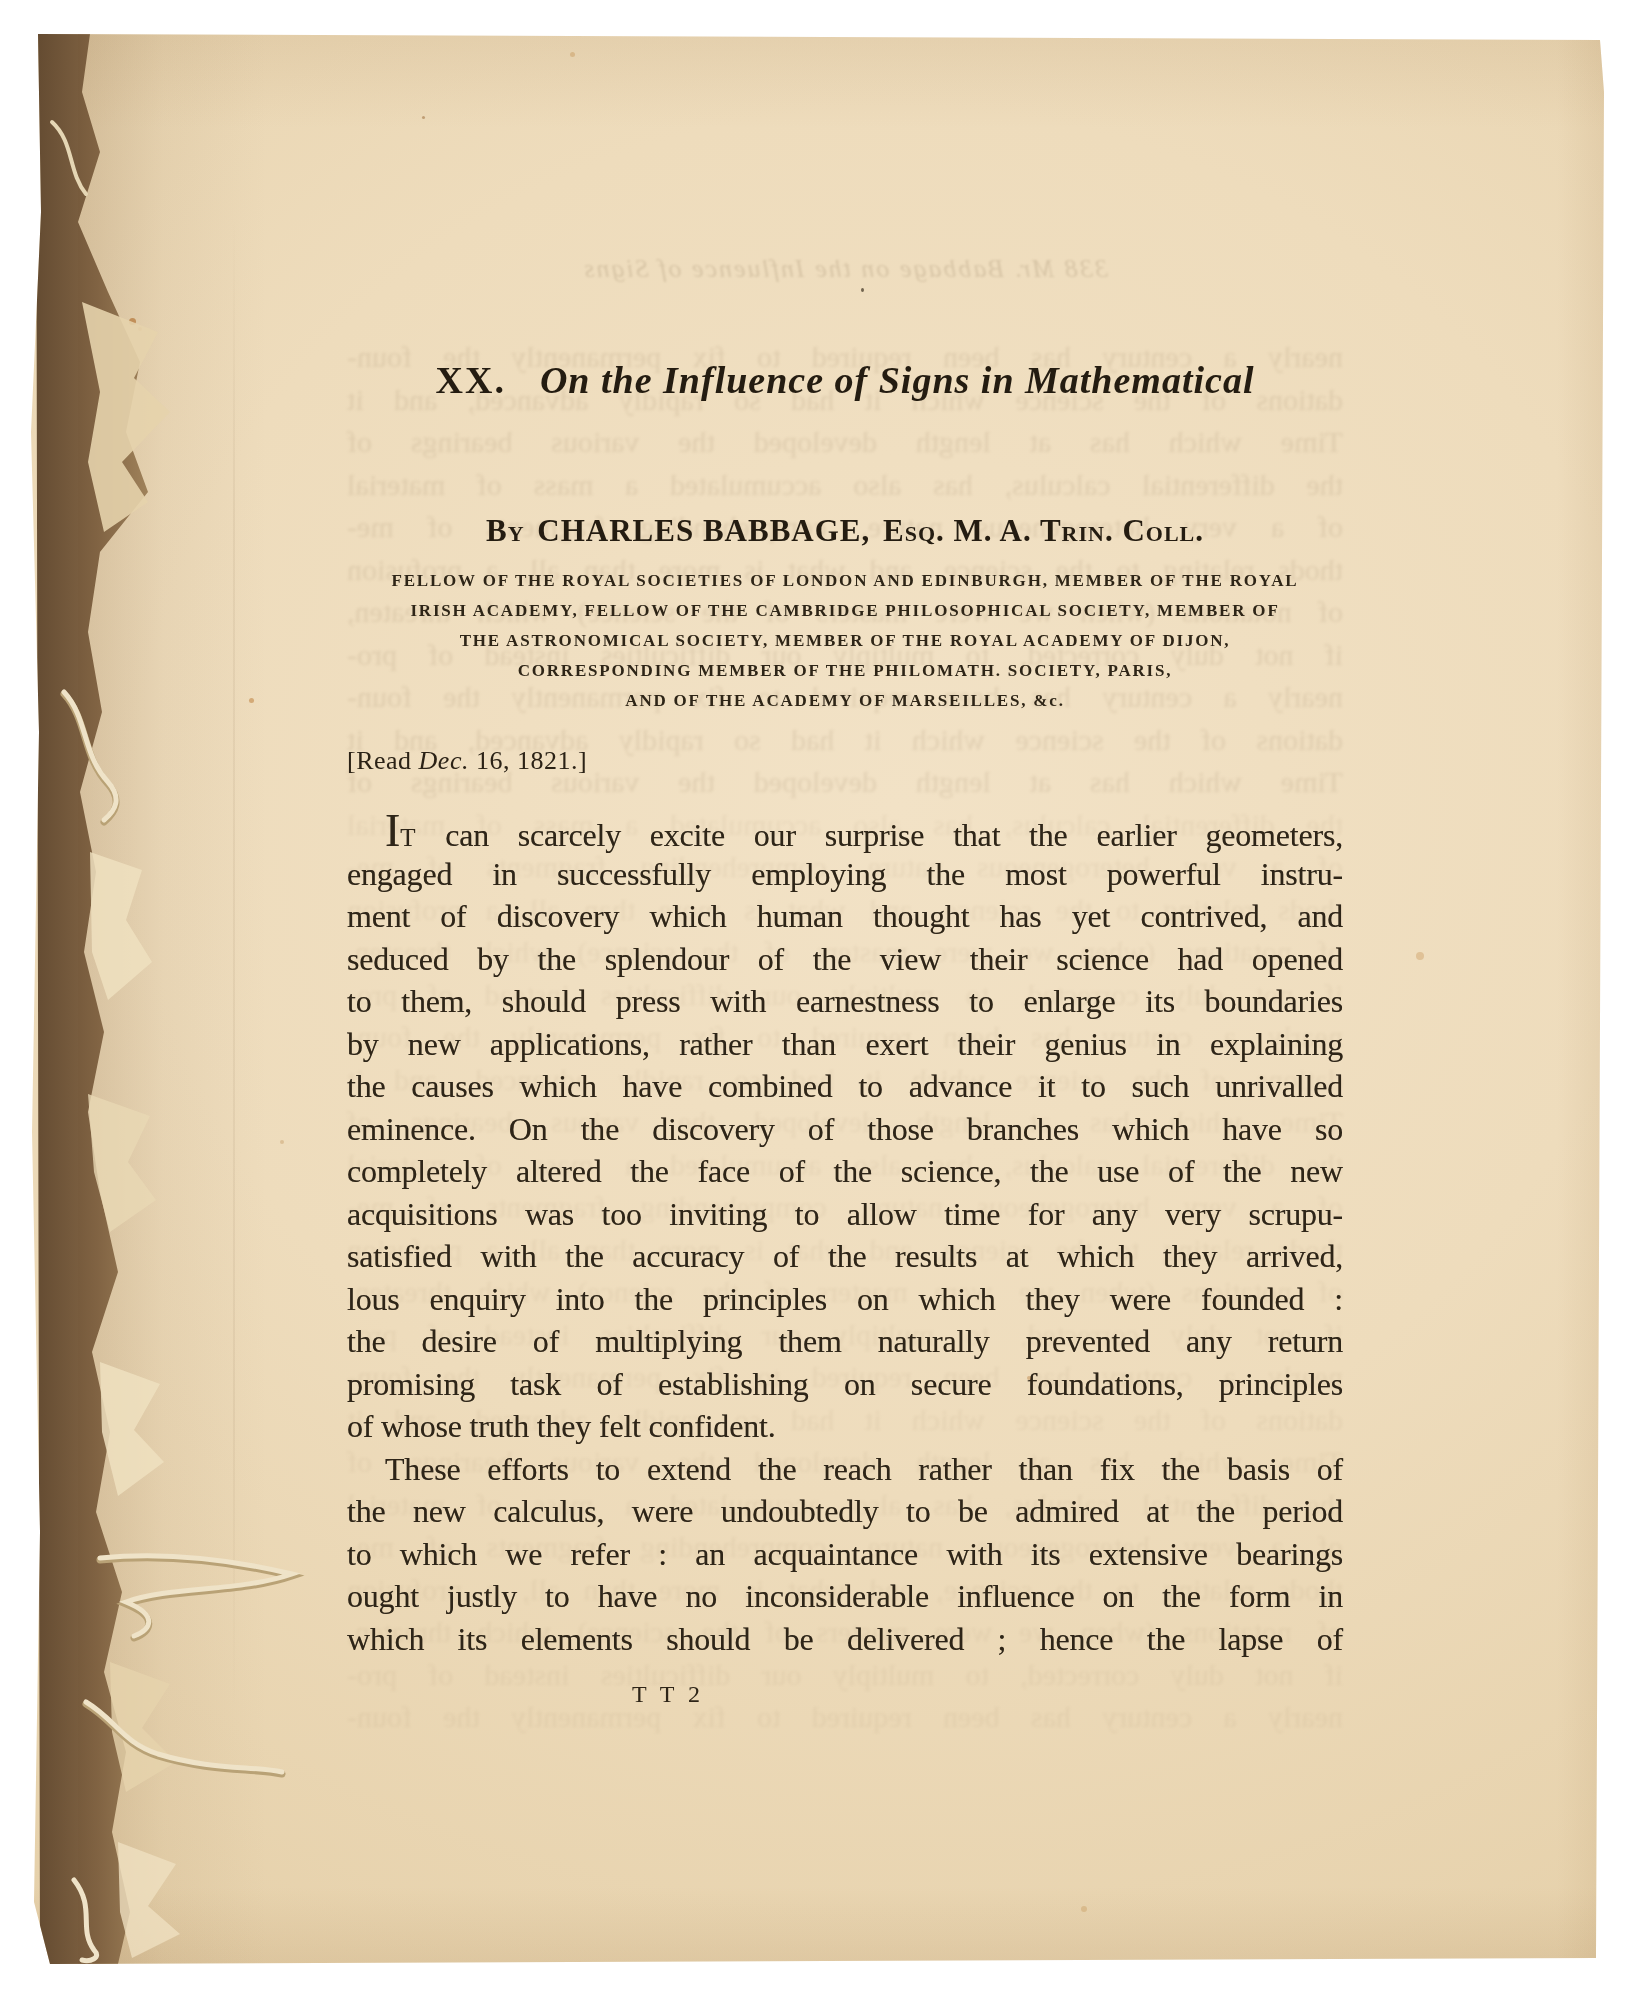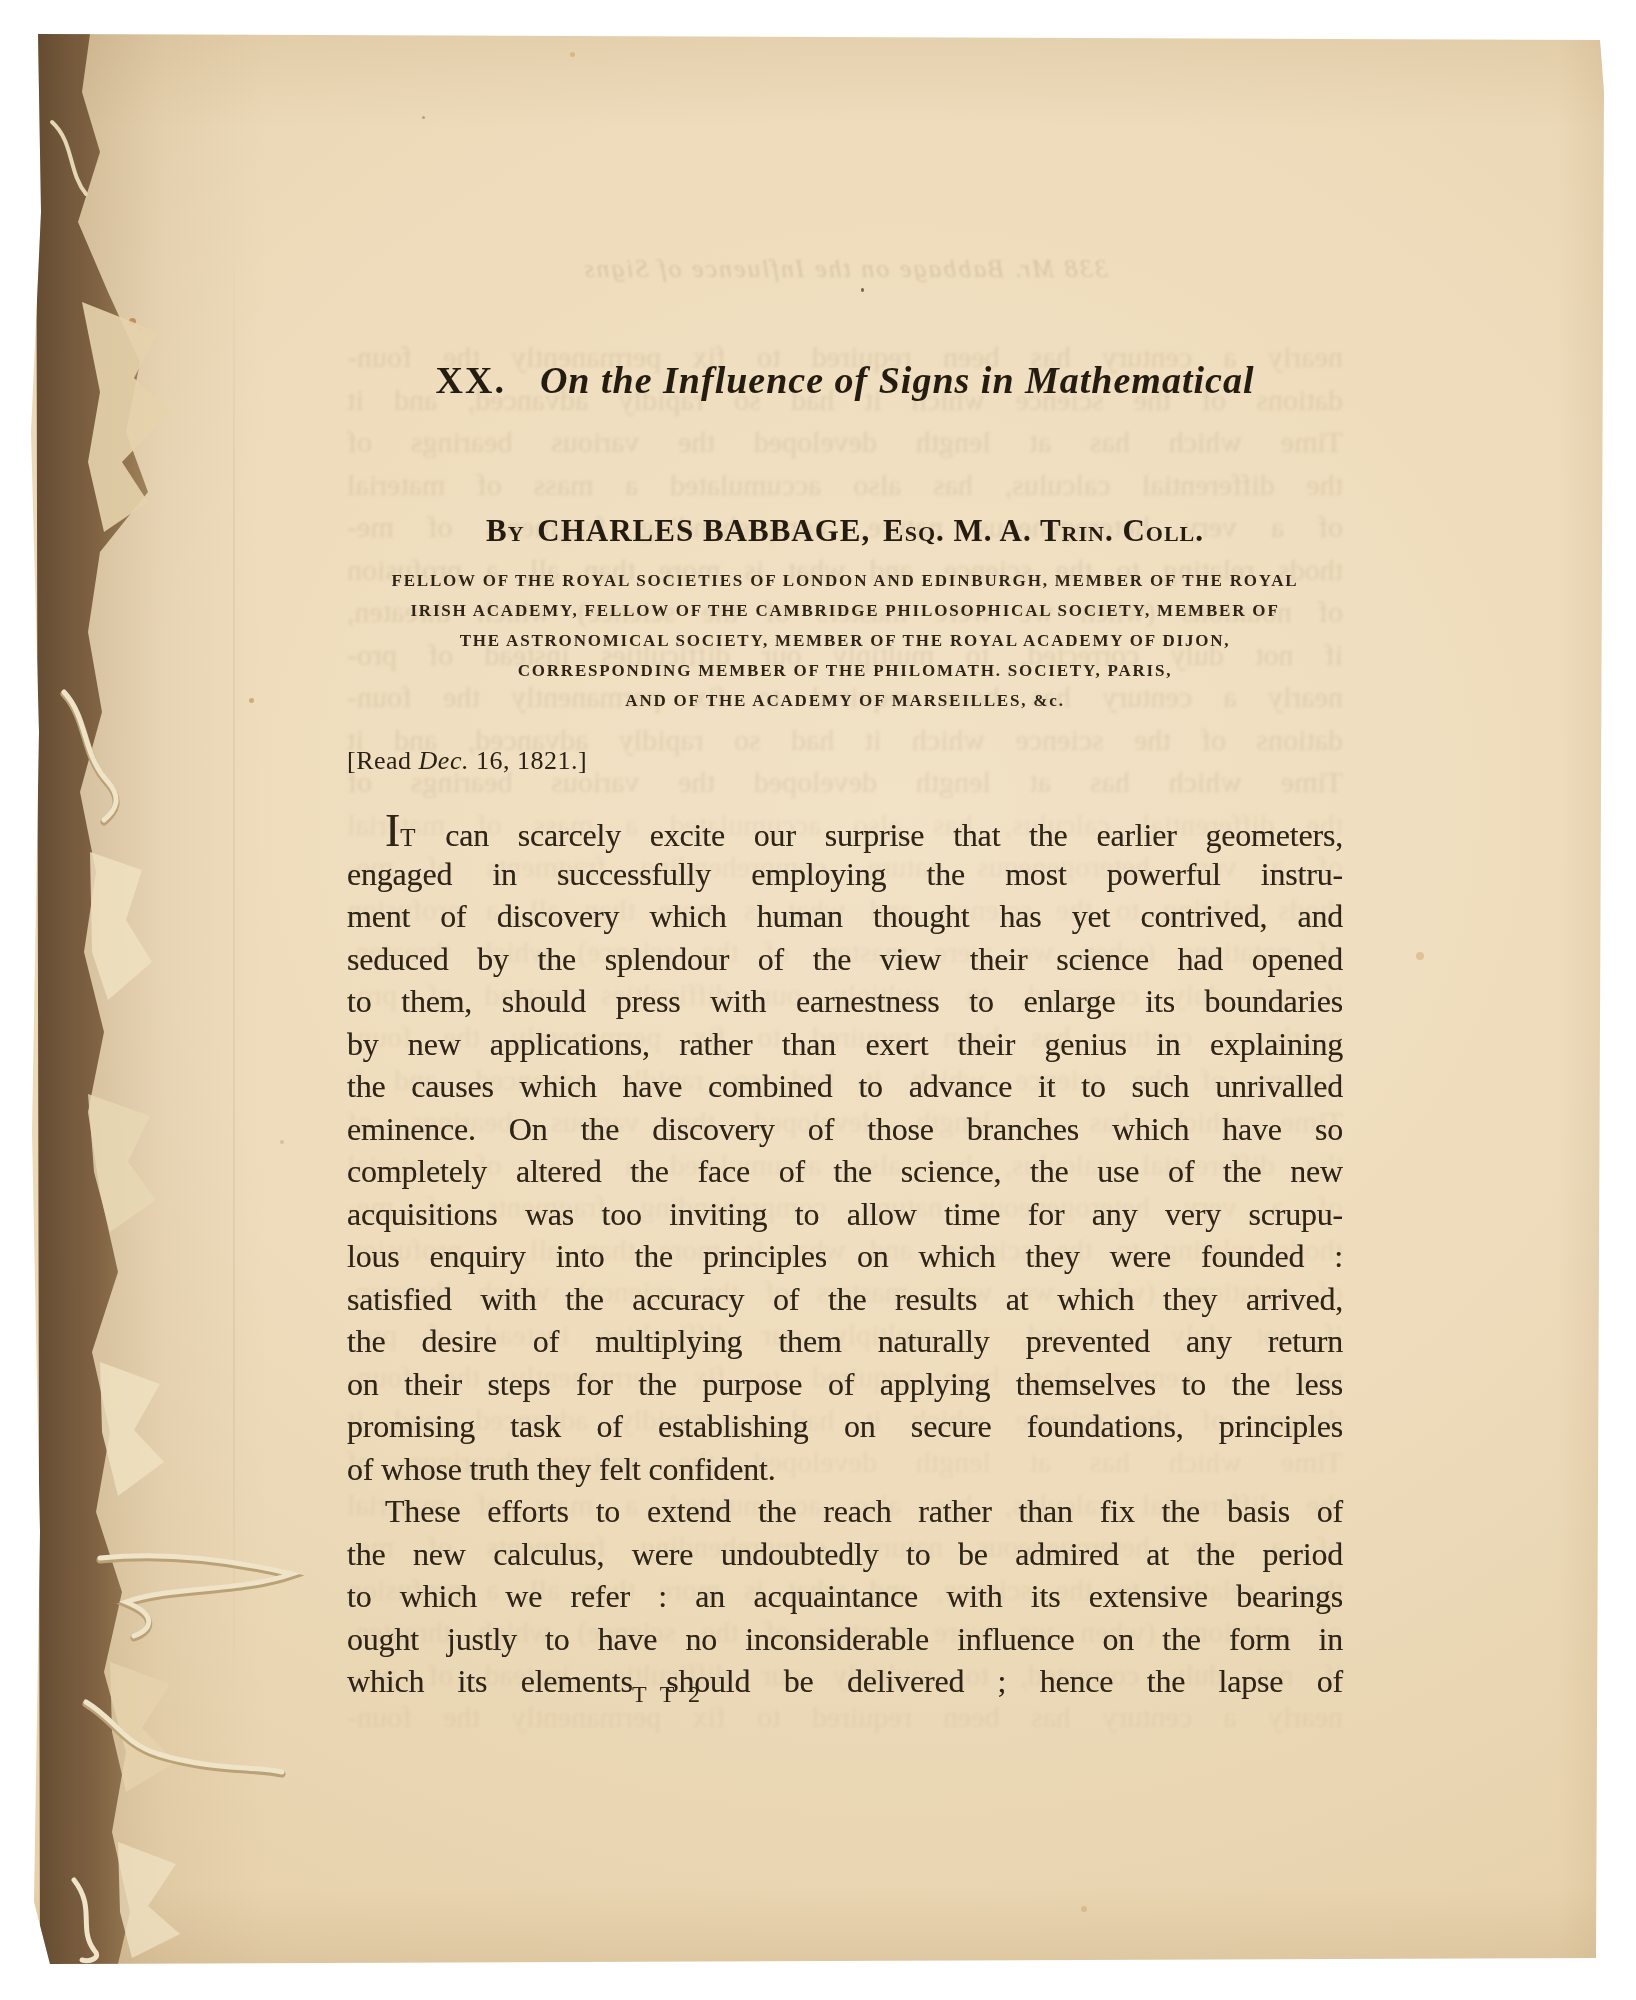--- a/index.html
+++ b/index.html
@@ -140,24 +140,23 @@
           <div class="body-line indent"><span class="lead-big">I</span><span class="lead-small">t</span> can scarcely excite our surprise that the earlier geometers,</div>
           <div class="body-line">engaged in successfully employing the most powerful instru-</div>
           <div class="body-line">ment of discovery which human thought has yet contrived, and</div>
           <div class="body-line">seduced by the splendour of the view their science had opened</div>
           <div class="body-line">to them, should press with earnestness to enlarge its boundaries</div>
           <div class="body-line">by new applications, rather than exert their genius in explaining</div>
           <div class="body-line">the causes which have combined to advance it to such unrivalled</div>
           <div class="body-line">eminence.  On the discovery of those branches which have so</div>
           <div class="body-line">completely altered the face of the science, the use of the new</div>
           <div class="body-line">acquisitions was too inviting to allow time for any very scrupu-</div>
+          <div class="body-line">satisfied with the accuracy of the results at which they arrived,</div>
           <div class="body-line">lous enquiry into the principles on which they were founded :</div>
-          <div class="body-line">satisfied with the accuracy of the results at which they arrived,</div>
           <div class="body-line">the desire of multiplying them naturally prevented any return</div>
-          <div class="body-line">on their steps for the purpose of applying themselves to the less</div>
           <div class="body-line">promising task of establishing on secure foundations, principles</div>
           <div class="body-line flush-left">of whose truth they felt confident.</div>
           <div class="body-line indent">These efforts to extend the reach rather than fix the basis of</div>
           <div class="body-line">the new calculus, were undoubtedly to be admired at the period</div>
           <div class="body-line">to which we refer :  an acquaintance with its extensive bearings</div>
           <div class="body-line">ought justly to have no inconsiderable influence on the form in</div>
           <div class="body-line">which its elements should be delivered ;  hence the lapse of</div>
         </div>
 
       <div class="signature-mark">T T 2</div>

